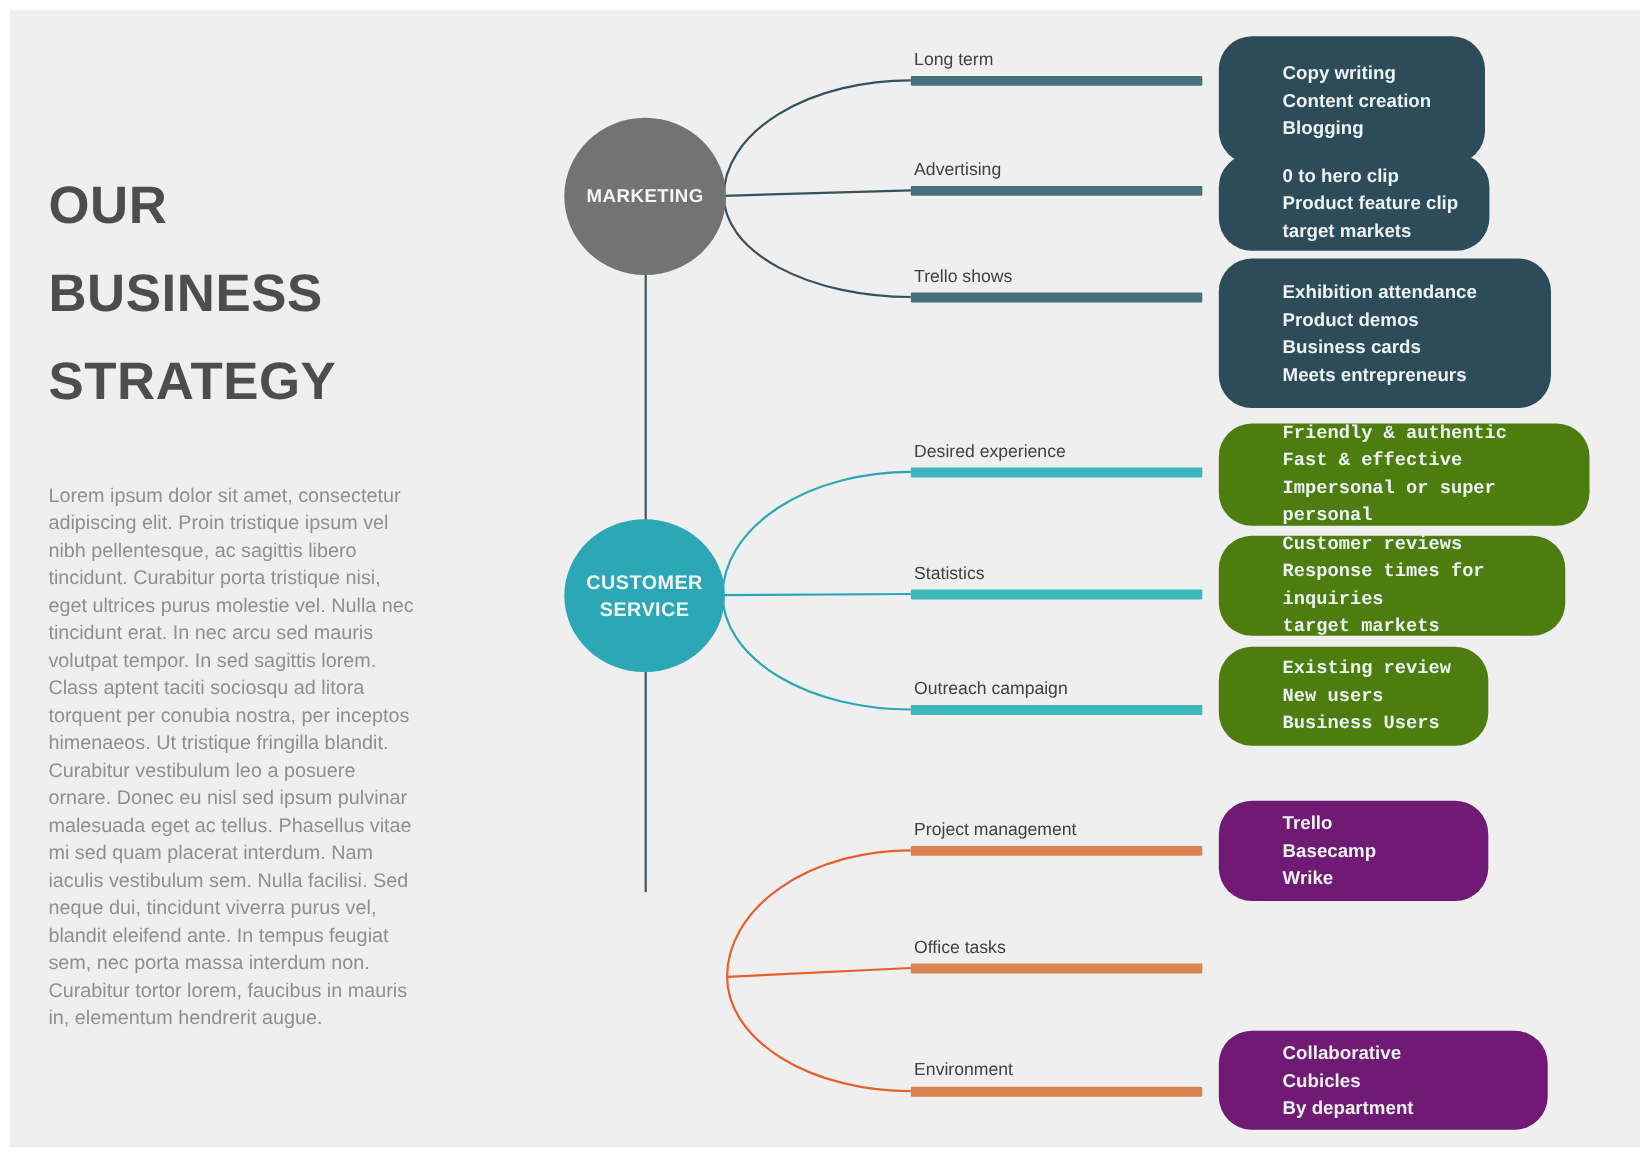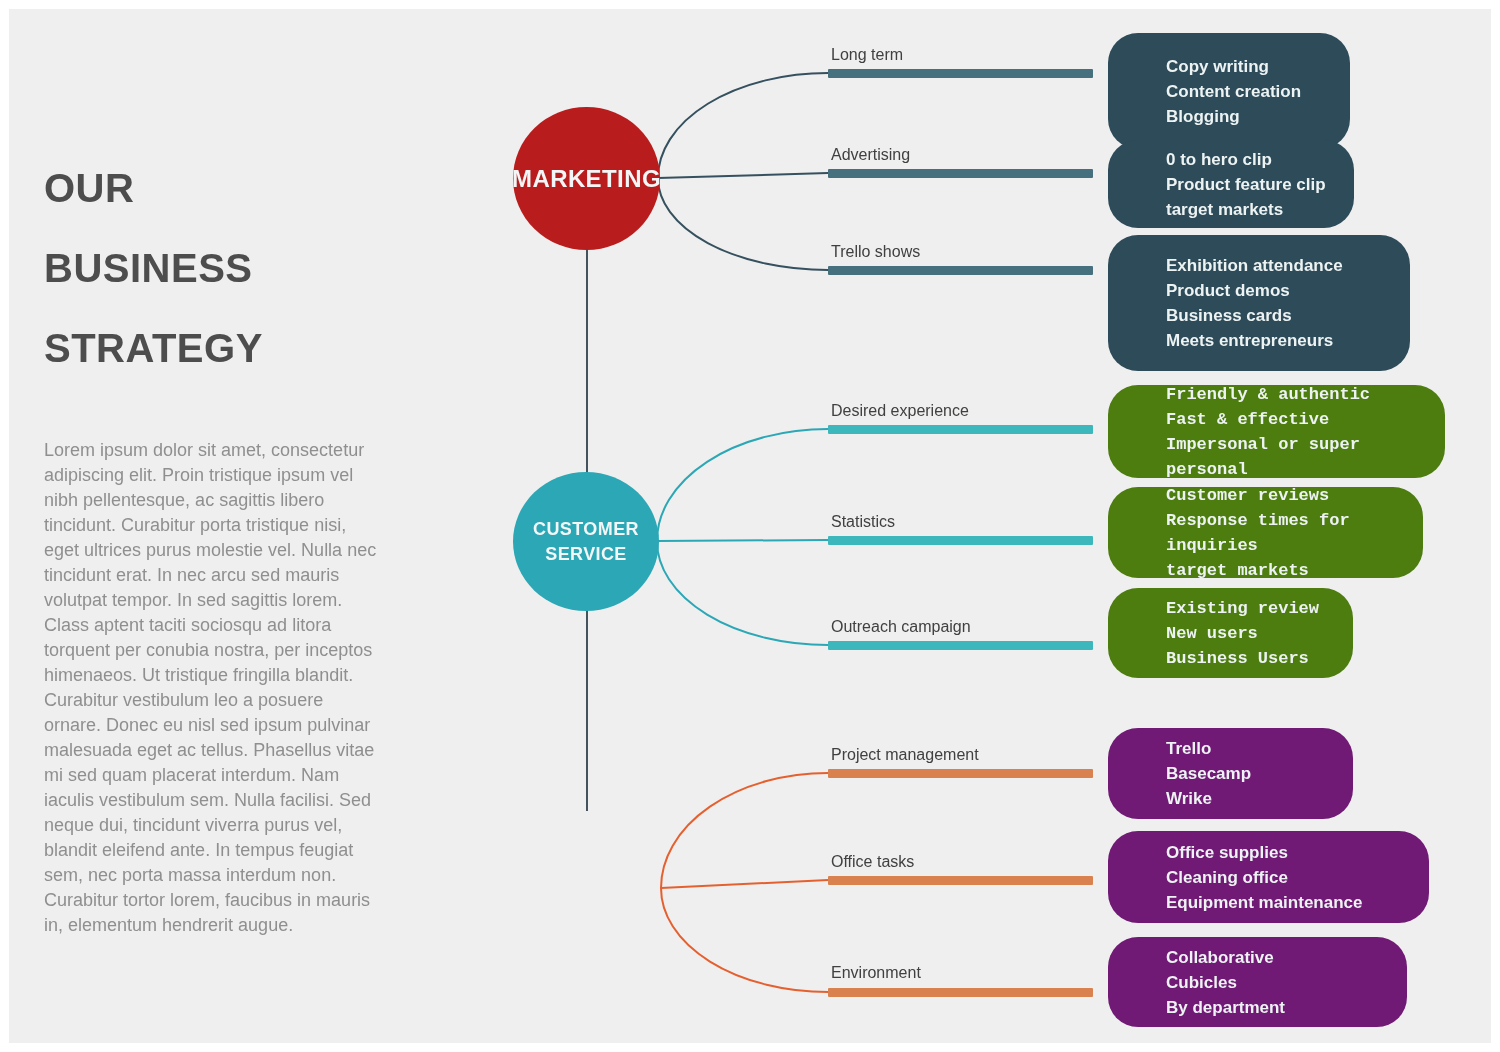--- a/index.html
+++ b/index.html
@@ -3,33 +3,33 @@
 <meta charset="utf-8">
 <style>
   html,body{margin:0;padding:0;background:#ffffff;}
   body{width:1500px;height:1052px;position:relative;overflow:hidden;
        font-family:"Liberation Sans", sans-serif;}
   .canvas{position:absolute;inset:0;background:#efefef;}
   .frame{position:absolute;inset:0;border:9px solid #ffffff;z-index:20;pointer-events:none;}
 
   
   .page-title{position:absolute;left:44px;top:148px;margin:0;
-    font-size:40px;line-height:80px;font-weight:600;color:#4d4d4d;
+    font-size:48px;line-height:80px;font-weight:600;color:#4d4d4d;
     white-space:pre-line;letter-spacing:0.5px;}
   .intro{position:absolute;left:44px;top:438px;width:338px;margin:0;
     font-size:18px;line-height:25px;color:#8f8f8f;}
 
   
   .links{position:absolute;left:0;top:0;z-index:1;}
 
   
   .circle{position:absolute;border-radius:50%;display:flex;align-items:center;
     justify-content:center;text-align:center;color:#f3f6f6;font-weight:600;
     letter-spacing:0.4px;z-index:3;white-space:pre-line;}
-  .circle.marketing{left:513px;top:107px;width:147px;height:143px;background:#b91c1c;font-size:24px;}
+  .circle.marketing{left:513px;top:107px;width:147px;height:143px;background:#737373;font-size:17px;}
   .circle.cs{left:513px;top:472px;width:146px;height:139px;background:#2ba7b6;font-size:18px;line-height:25px;}
   .circle.prod{left:507px;top:810px;width:156px;height:157px;background:#e5602f;font-size:20px;}
 
   
   .bar{position:absolute;left:828px;width:265px;height:9px;border-radius:1px;z-index:2;}
   .bar.m{background:#47707e;}
   .bar.c{background:#3cb8bd;}
   .bar.p{background:#da8150;}
   .blabel{position:absolute;left:831px;font-size:16px;line-height:20px;color:#404040;z-index:2;}
 
@@ -111,21 +111,18 @@
   <div class="blabel" style="top:745px">Project management</div>
   <div class="bar p" style="top:769px"></div>
   <div class="blabel" style="top:852px">Office tasks</div>
   <div class="bar p" style="top:876px"></div>
   <div class="blabel" style="top:963px">Environment</div>
   <div class="bar p" style="top:988px"></div>
 
   <div class="box p" style="top:728px;width:245px;height:91px">Trello
 Basecamp
 Wrike</div>
-  <div class="box p" style="top:831px;width:321px;height:92px">Office supplies
-Cleaning office
-Equipment maintenance</div>
   <div class="box p" style="top:937px;width:299px;height:90px">Collaborative
 Cubicles
 By department</div>
 
   <div class="frame"></div>
 </div>
 
 </body></html>

